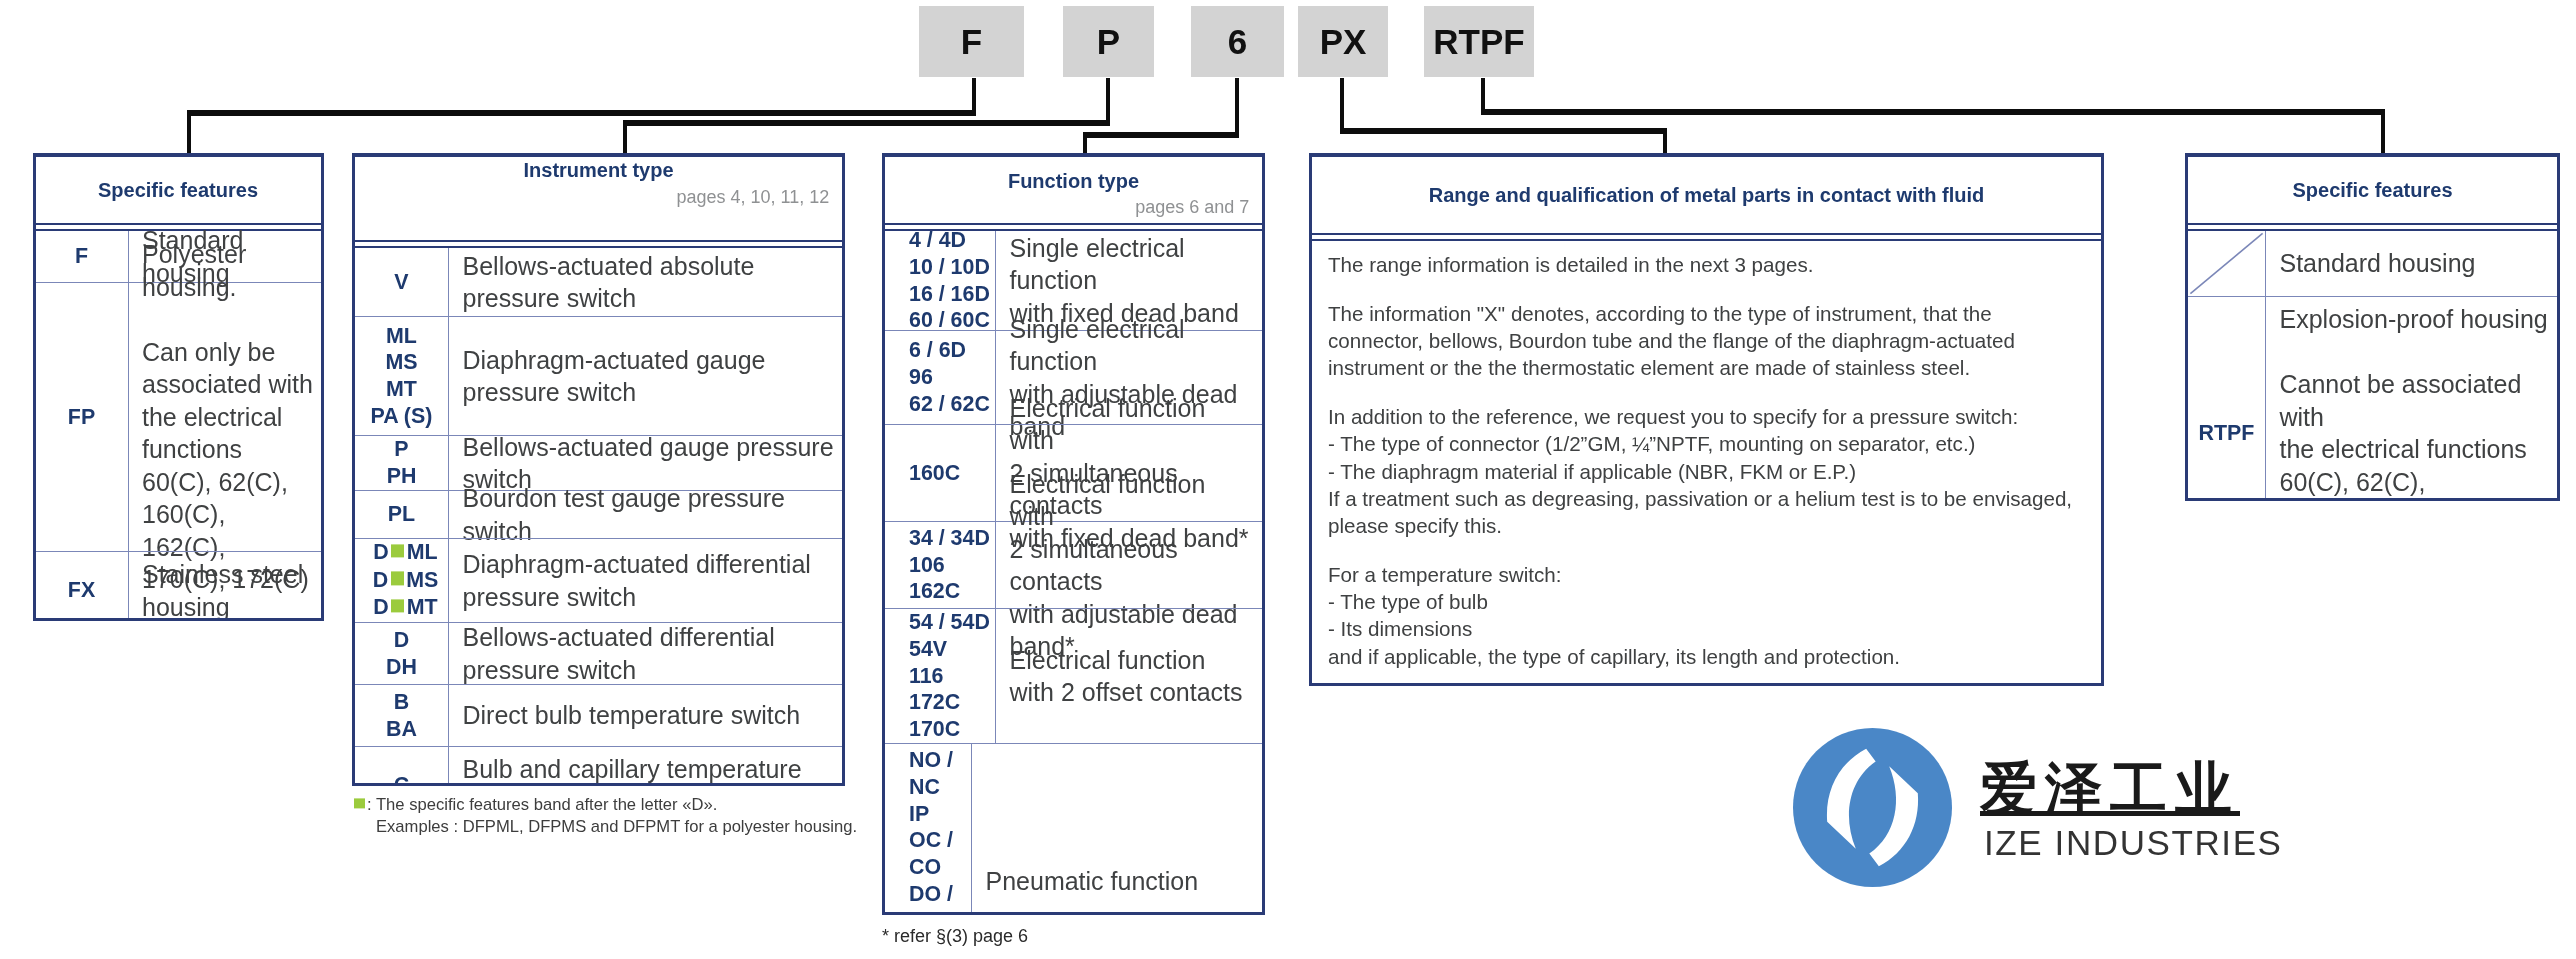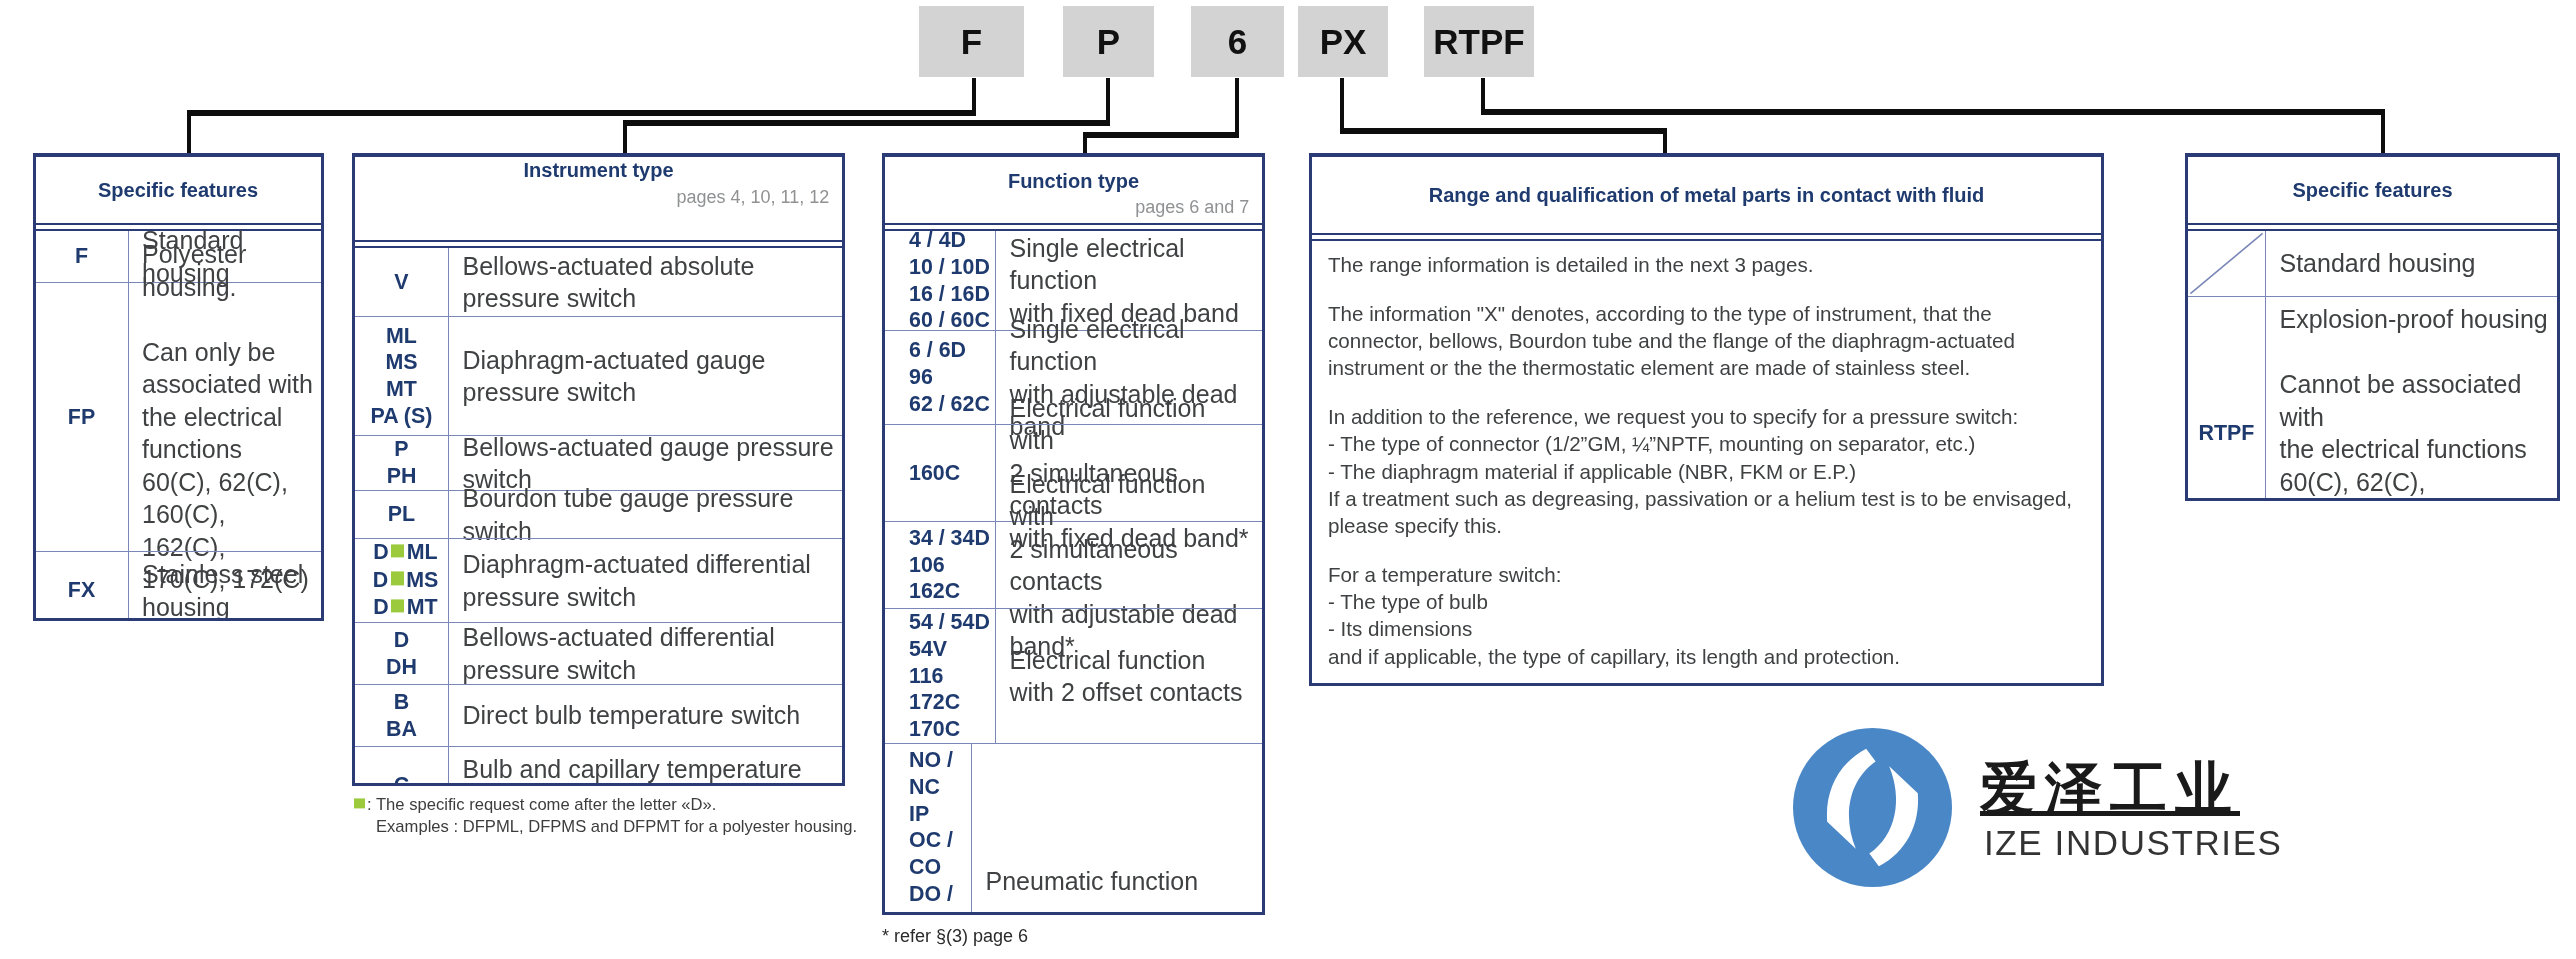--- a/index.html
+++ b/index.html
@@ -138,21 +138,21 @@
         <div class="desc">Diaphragm-actuated gauge
 pressure switch</div>
       </div>
       <div class="row" style="height:55px">
         <div class="code" style="width:94px">P
 PH</div>
         <div class="desc">Bellows-actuated gauge pressure switch</div>
       </div>
       <div class="row" style="height:48px">
         <div class="code" style="width:94px">PL</div>
-        <div class="desc">Bourdon tube gauge pressure switch</div>
+        <div class="desc">Bourdon test gauge pressure switch</div>
       </div>
       <div class="row" style="height:84px">
         <div class="code" style="width:94px;flex-direction:column;justify-content:center">
           <div class="dline"><span>D</span><span class="gsq"></span><span>ML</span></div>
           <div class="dline"><span>D</span><span class="gsq"></span><span>MS</span></div>
           <div class="dline"><span>D</span><span class="gsq"></span><span>MT</span></div>
         </div>
         <div class="desc">Diaphragm-actuated differential
 pressure switch</div>
       </div>
@@ -168,21 +168,21 @@
         <div class="desc">Direct bulb temperature switch</div>
       </div>
       <div class="row" style="flex:1 1 auto">
         <div class="code" style="width:94px">C</div>
         <div class="desc">Bulb and capillary temperature switch</div>
       </div>
     </div>
   </div>
 
   <div class="fnote" style="left:352px;top:794px;width:555px">
-    <div><span class="gsq"></span><span>: The specific request come after the letter «D».</span></div>
+    <div><span class="gsq"></span><span>: The specific features band after the letter «D».</span></div>
     <div class="ind">Examples : DFPML, DFPMS and DFPMT for a polyester housing.</div>
   </div>
 
   <div class="tbl" style="left:882px;top:153px;width:383px;height:762px">
     <div class="th" style="height:68px;padding-top:12.7px">
       <div class="th-title">Function type</div>
       <div class="th-pages">pages 6 and 7</div>
     </div>
     <div class="sep"></div>
     <div class="tbody">

